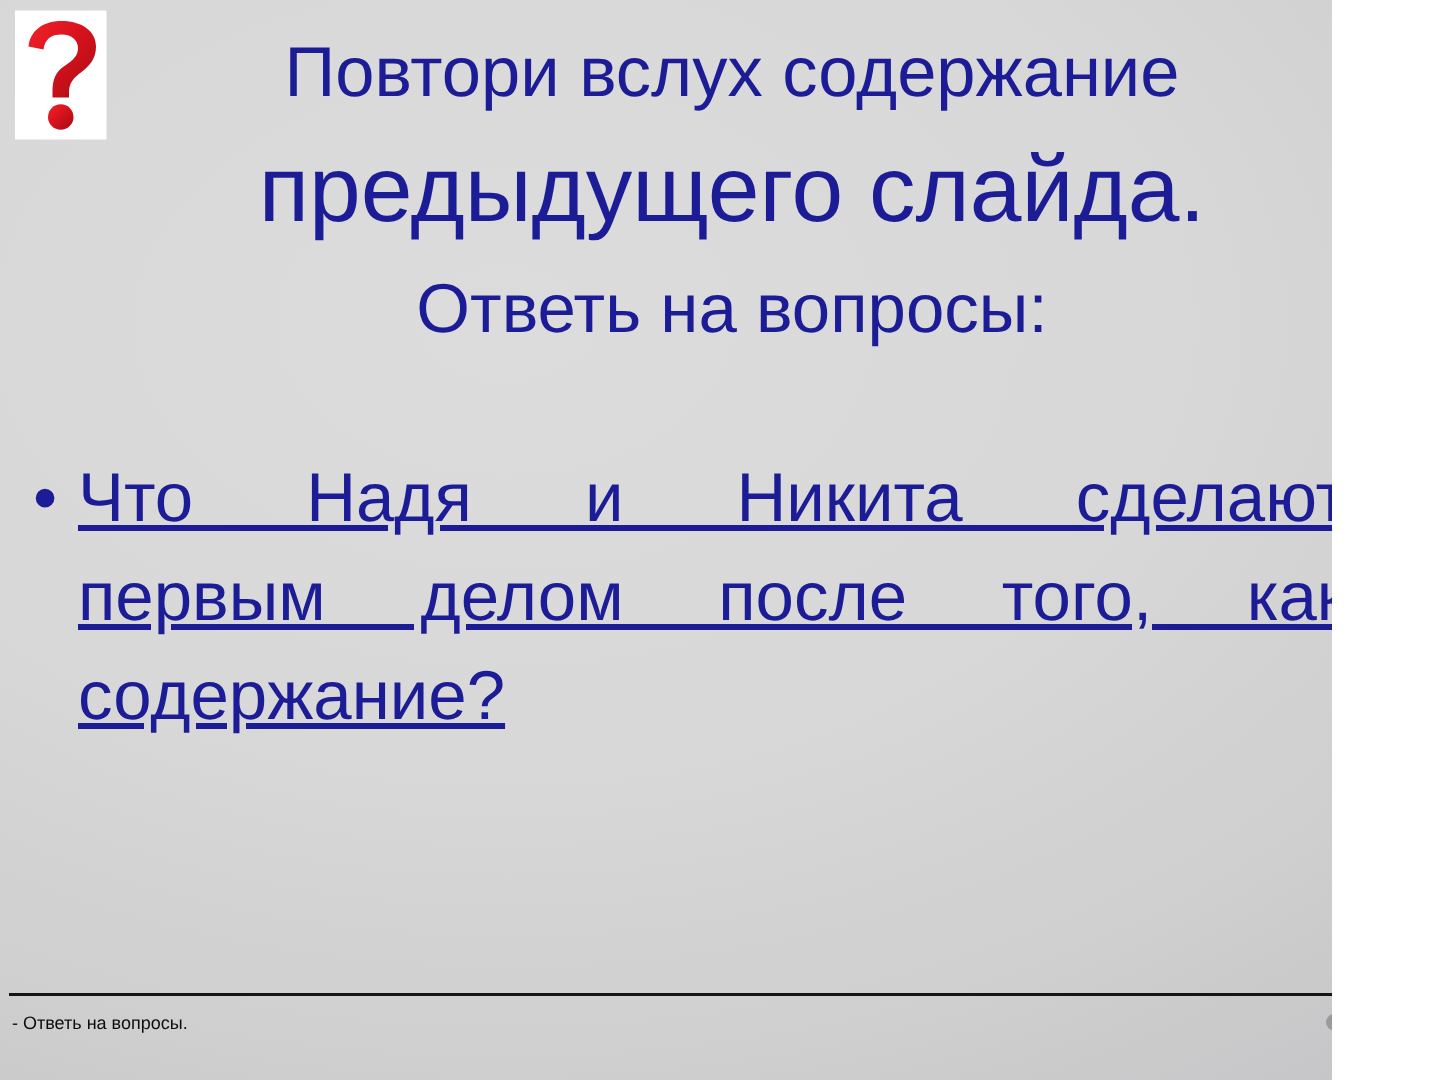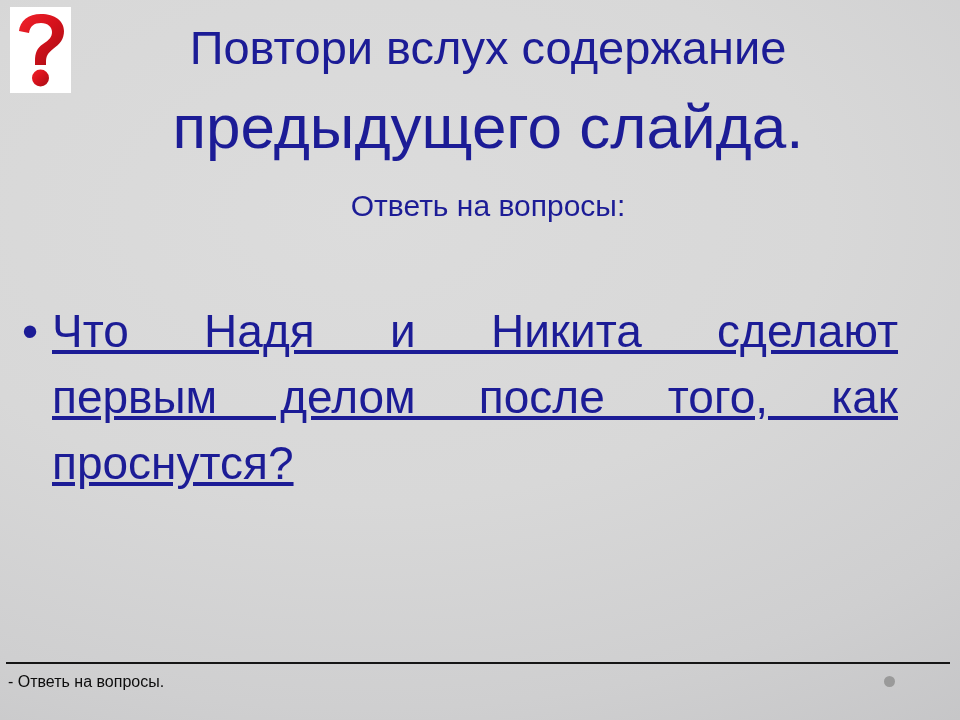--- a/index.html
+++ b/index.html
@@ -8,21 +8,21 @@
   }
   body {
     width: 960px;
     height: 720px;
     overflow: hidden;
     font-family: "Liberation Sans", sans-serif;
   }
 
   .slide {
     position: relative;
-    width: 960px;
+    width: 888px;
     height: 720px;
     box-sizing: border-box;
     background:
       radial-gradient(ellipse 115% 95% at 38% 30%,
         #dcdcdc 0%,
         #d8d8d8 42%,
         #cfcfd0 72%,
         #c2c2c4 100%);
     overflow: hidden;
   }
@@ -56,21 +56,21 @@
     letter-spacing: 0px;
     white-space: nowrap;
   }
   .title-line {
     display: block;
   }
   .title-line.l2 {
     font-size: 62px;
   }
   .title-line.l3 {
-    font-size: 30px;
+    font-size: 46px;
   }
 
   
   .body-block {
     position: absolute;
     left: 8px;
     top: 298px;
     width: 890px;
   }
   .bullet-row {
@@ -112,21 +112,21 @@
     top: 662px;
     width: 944px;
     height: 0;
     border-top: 2px solid #151515;
   }
   .footer-note {
     position: absolute;
     left: 8px;
     top: 671px;
     color: #0d0d0d;
-    font-size: 16px;
+    font-size: 12px;
     line-height: 22px;
     white-space: nowrap;
   }
   .footer-dot {
     position: absolute;
     left: 884px;
     top: 676px;
     width: 11px;
     height: 11px;
     border-radius: 50%;
@@ -169,21 +169,21 @@
     <span class="title-line l2">предыдущего слайда.</span>
     <span class="title-line l3">Ответь на вопросы:</span>
   </div>
 
   <div class="body-block">
     <div class="bullet-row">
       <div class="bullet-dot">•</div>
       <div class="bullet-text">
         <span class="just-line">Что Надя и Никита сделают</span>
         <span class="just-line">первым делом после того, как</span>
-        <span class="last-line">проснутся?</span>
+        <span class="last-line">содержание?</span>
       </div>
     </div>
   </div>
 
   <div class="footer-rule"></div>
   <div class="footer-note">- Ответь на вопросы.</div>
   <div class="footer-dot"></div>
 
 </div>
 

